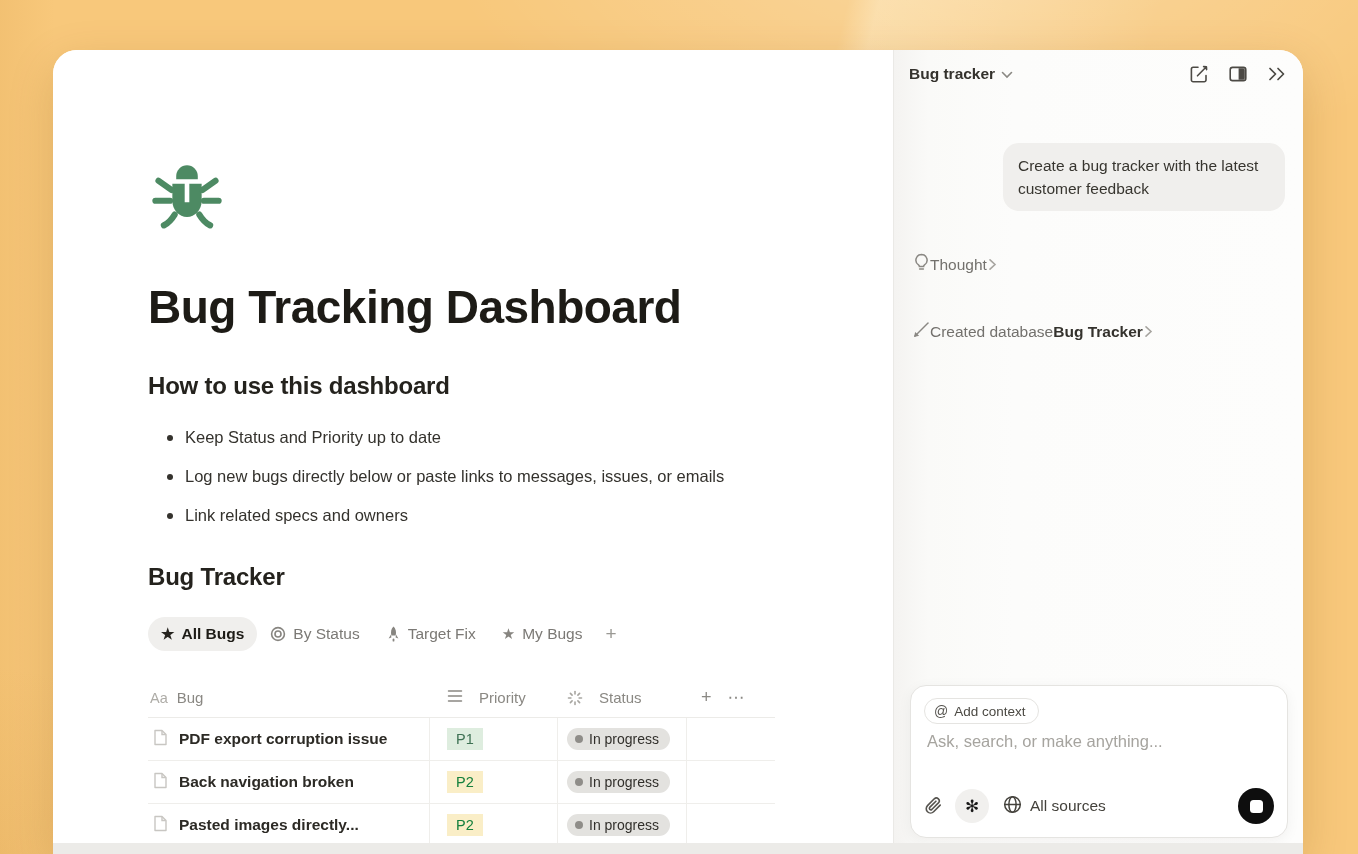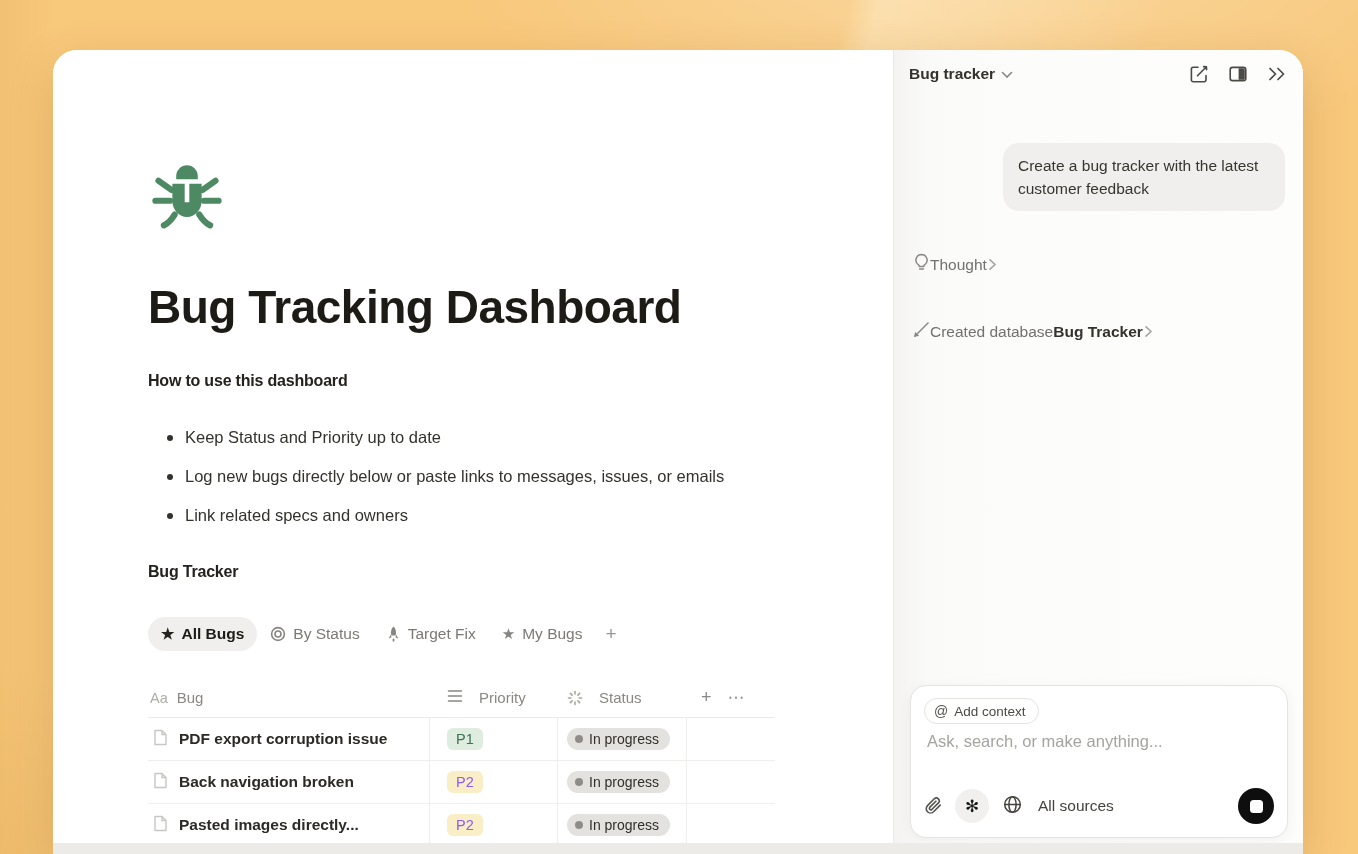--- a/index.html
+++ b/index.html
@@ -24,21 +24,21 @@
   }
 
   
   .main { position:relative; width:840px; height:100%; background:#fff; }
 
   .page-icon { position:absolute; left:95px; top:106px; width:78px; height:74px; }
   .page-icon svg { width:78px; height:74px; }
 
   .page-title { position:absolute; left:95px; top:230px; font-size:46px; font-weight:700; letter-spacing:-0.5px; color:#1D1B16; }
 
-  .h2 { position:absolute; left:95px; font-size:16px; font-weight:700; color:#24221D; letter-spacing:-0.2px; }
+  .h2 { position:absolute; left:95px; font-size:24px; font-weight:700; color:#24221D; letter-spacing:-0.2px; }
   .h2.howto { top:322px; }
   .h2.tracker { top:513px; }
 
   .bullets { position:absolute; left:98px; top:368px; list-style:none; }
   .bullets li { position:relative; height:39px; line-height:39px; padding-left:34px; font-size:16.5px; color:#34322D; }
   .bullets li::before { content:""; position:absolute; left:16px; top:17px; width:6px; height:6px; border-radius:50%; background:#34322D; }
 
   
   .views { position:absolute; left:95px; top:567px; display:flex; align-items:center; }
   .view { display:flex; align-items:center; gap:7px; height:34px; padding:0 13px; border-radius:17px;
@@ -57,23 +57,23 @@
   .tr { display:flex; height:43px; align-items:center; border-bottom:1px solid #EFEEEB; }
   .c-bug { width:282px; display:flex; align-items:center; padding-left:2px;text-align:right; }
   .c-pri { width:128px; padding-left:17px; }
   .c-st  { width:129px; padding-left:9px; }
   .c-x   { flex:1; display:flex; align-items:center; gap:16px; padding-left:14px; color:#8A8883; }
   .tr .c-bug { padding-left:0; }
   .tr .c-pri, .tr .c-st { align-self:stretch; display:flex; align-items:center; border-right:1px solid #EFEEEB; }
   .tr .c-bug { border-right:1px solid #EFEEEB; align-self:stretch; }
   .doc-ic { margin:0 11px 0 5px; flex:0 0 auto; }
   .bug-name { font-size:15.5px; font-weight:600; color:#2C2A25; white-space:nowrap; overflow:hidden; }
-  .chip { display:inline-block; padding:3px 9px; border-radius:6px; font-size:14.5px; font-weight:500; }
+  .chip { display:inline-block; padding:3px 9px; border-radius:0; font-size:14.5px; font-weight:500; }
   .chip.green  { background:#DEEDDF; color:#3E7153; }
-  .chip.yellow { background:#FAEEC7; color:#8b5cf6; }
+  .chip.yellow { background:#FAEEC7; color:#15803d; }
   .pill { display:inline-flex; align-items:center; gap:6px; background:#E3E2DF; border-radius:12px; padding:3px 11px 3px 8px; font-size:14px; color:#312F2B; }
   .pill .dot { width:8px; height:8px; border-radius:50%; background:#8F8D89; }
   .hplus { font-size:18px; } .hmore { font-size:17px; letter-spacing:1px; }
 
   
   .panel { position:relative; width:410px; height:100%;
            border-left:1px solid #EAE9E6;
            background:linear-gradient(90deg,#F4F3F1 0,#FAFAF8 34px,#FCFCFB 120px,#FDFDFC 100%); }
 
   .panel-head { position:absolute; top:12px; left:15px; right:14px; display:flex; align-items:center; justify-content:space-between; }
@@ -93,21 +93,21 @@
   .composer { position:absolute; left:16px; right:15px; top:635px; height:153px; background:#fff;
               border:1px solid #E5E4E1; border-radius:16px; box-shadow:0 3px 14px rgba(30,25,10,0.05); }
   .ctx-pill { position:absolute; top:12px; left:13px; display:inline-flex; align-items:center; gap:6px;
               border:1px solid #E5E4E1; border-radius:14px; padding:4px 12px 4px 9px; font-size:13.5px; color:#4B4943; background:#fff; }
   .ctx-pill .at { font-size:14px; color:#55534E; }
   .chat-input { position:absolute; top:46px; left:16px; right:16px; font-size:16.5px; color:#A6A49F; }
   .composer-row { position:absolute; left:13px; right:13px; bottom:13px; display:flex; align-items:center; }
   .icon-btn { background:none; border:none; display:flex; align-items:center; cursor:default; color:#55534E; }
   .gpt-btn { width:34px; height:34px; border-radius:50%; background:#F1F0EE; border:none; display:flex; align-items:center; justify-content:center;
              font-size:17px; color:#191919; margin-left:12px; }
-  .sources { display:flex; align-items:center; gap:16px; margin-left:14px; font-size:15.5px; color:#44423C; }
+  .sources { display:flex; align-items:center; gap:8px; margin-left:14px; font-size:15.5px; color:#44423C; }
   .stop-btn { margin-left:auto; width:36px; height:36px; border-radius:50%; background:#0E0E0E; border:none;
               display:flex; align-items:center; justify-content:center; cursor:default; }
   .stop-sq { width:13px; height:13px; border-radius:3.5px; background:#fff; }
 
   .bottom-strip { position:absolute; left:0; right:0; bottom:0; height:11px; background:#ECEBE8; z-index:6; }
 </style>
 </head>
 <body>
 
 <div class="stage">

